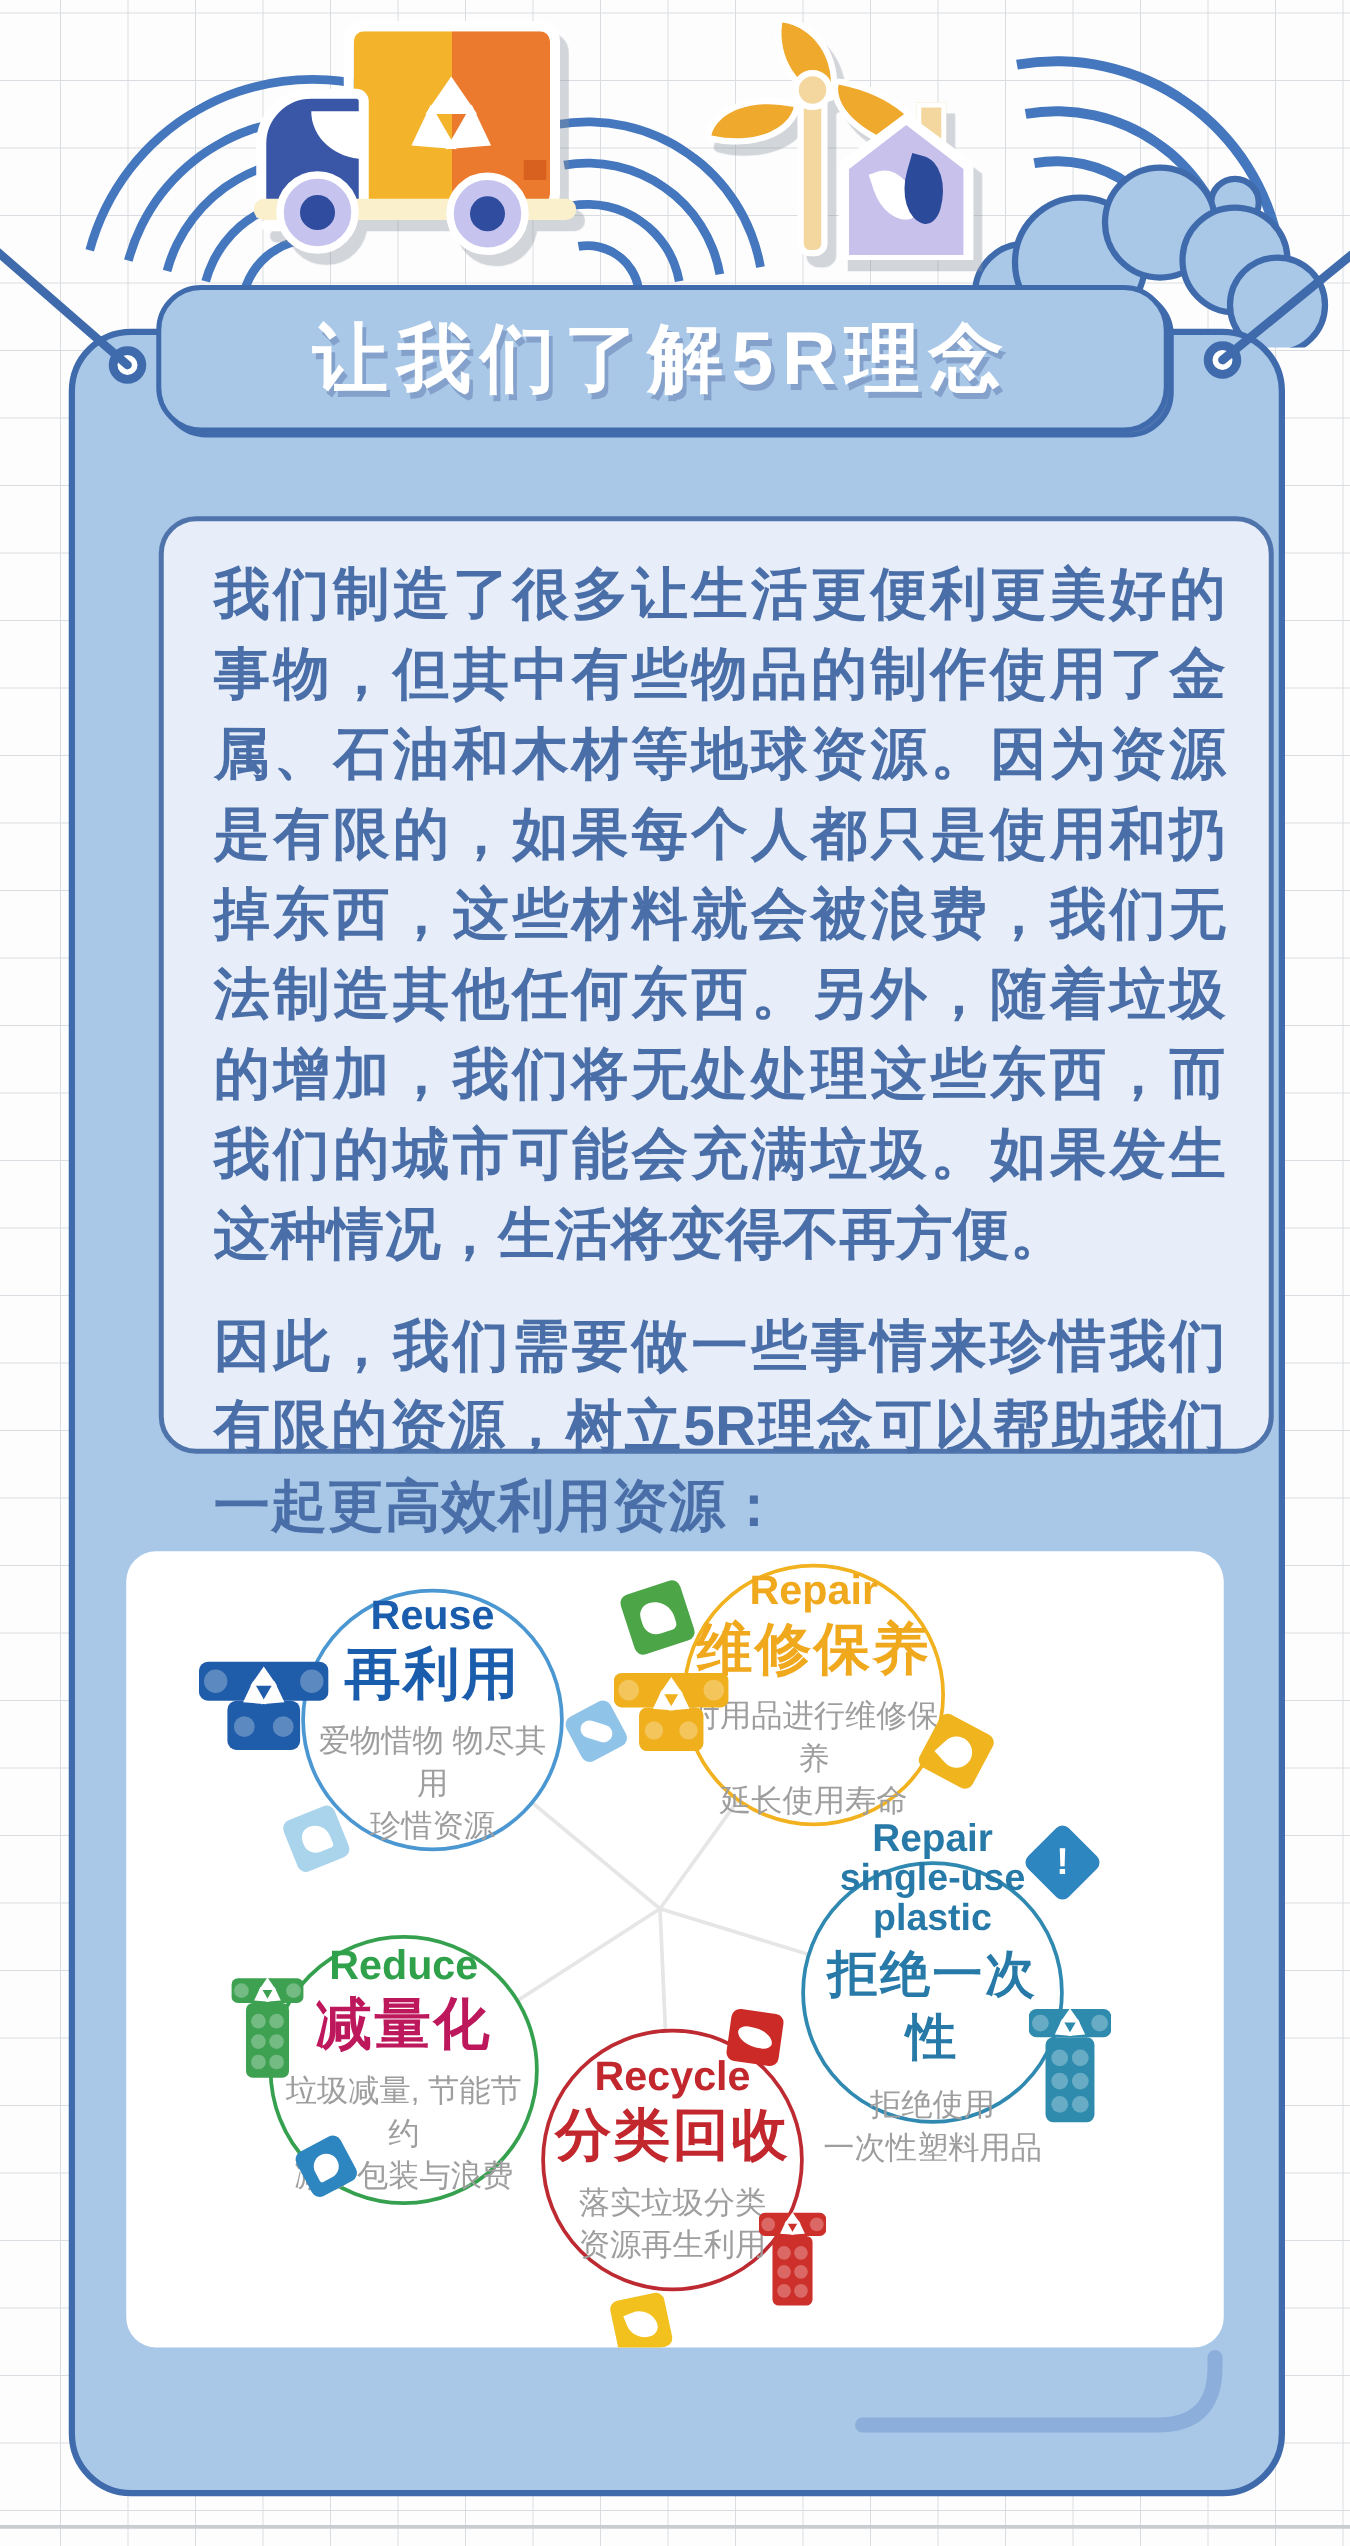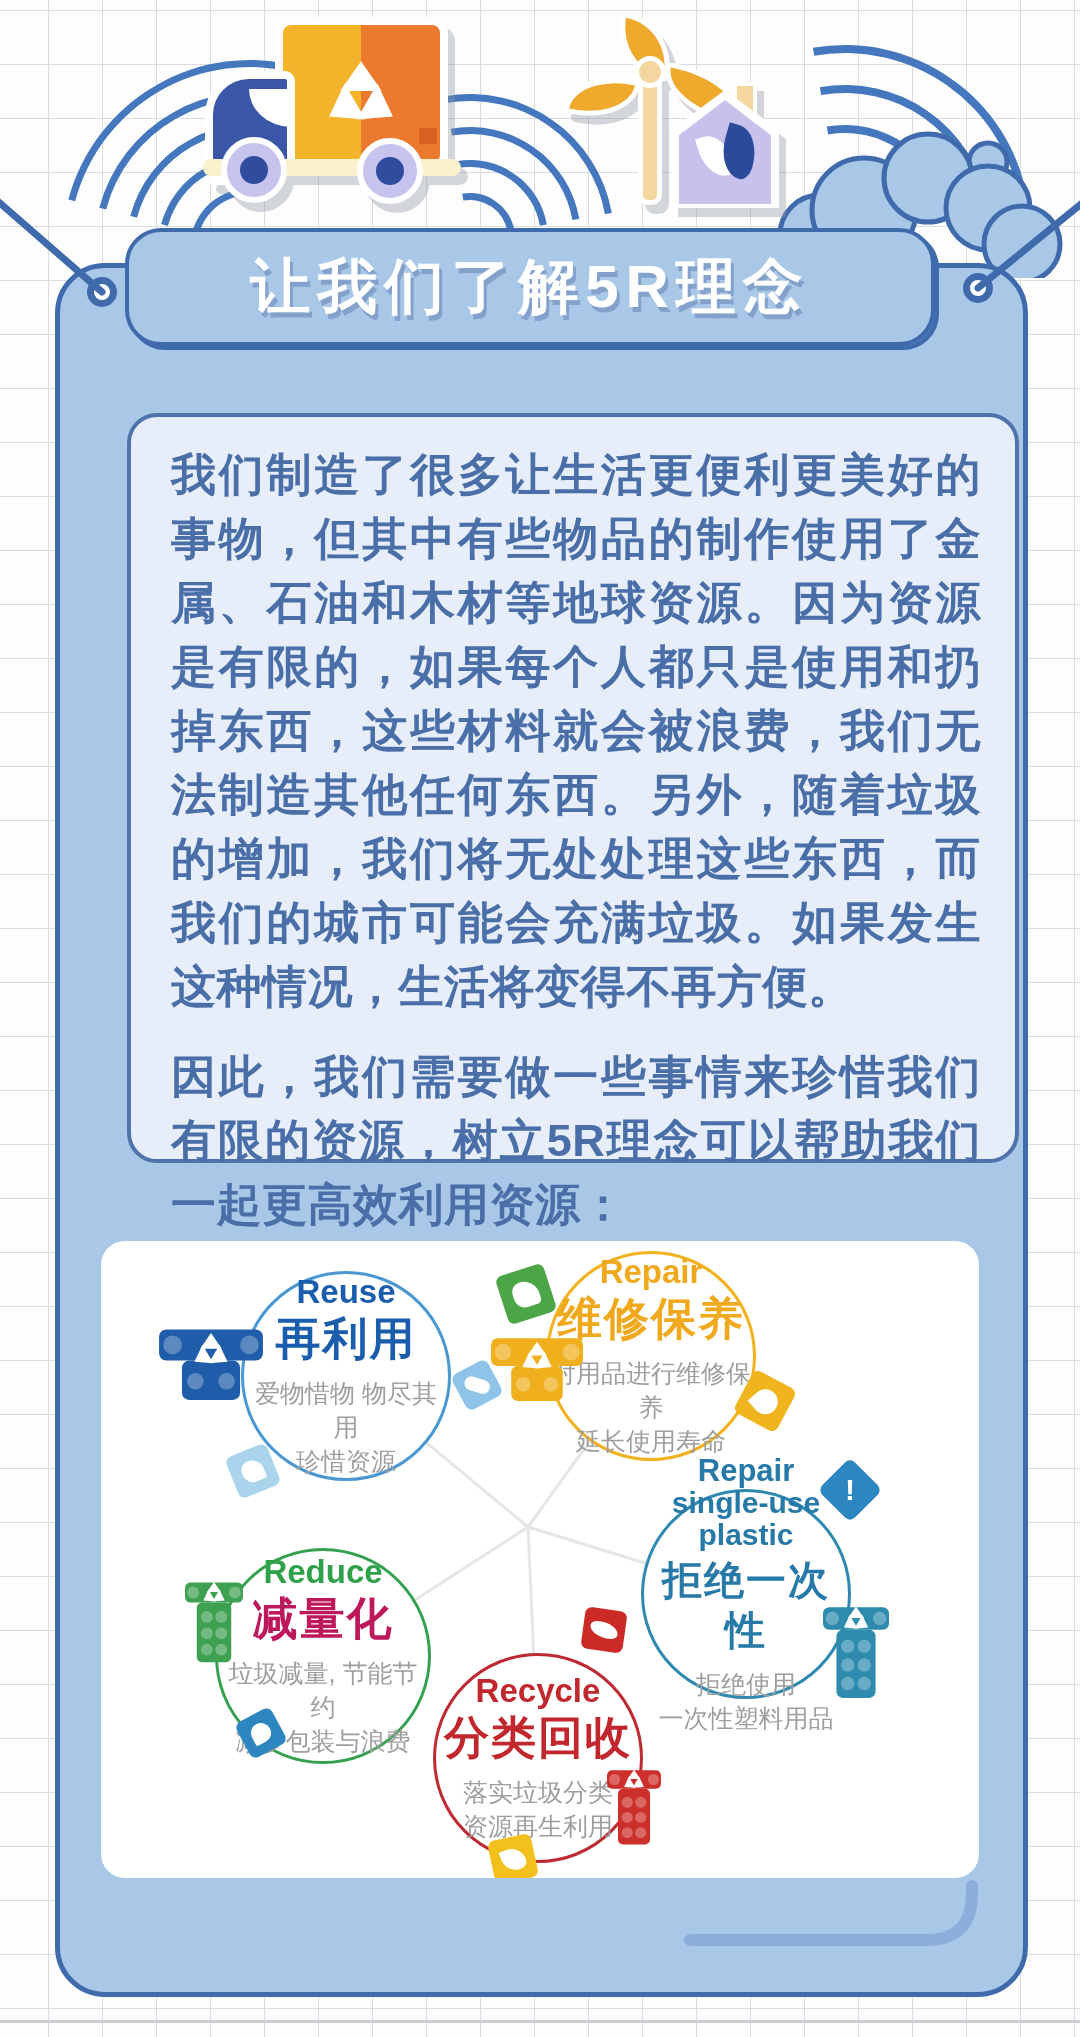--- a/index.html
+++ b/index.html
@@ -66,21 +66,21 @@
   .textbox p + p{margin-top:26px;}
 
   
   .card{left:101px;top:1241px;width:878px;height:637px;background:#fff;border-radius:24px;z-index:20;overflow:hidden;}
   .connectors{position:absolute;left:0;top:0;width:878px;height:637px;}
   .node{position:absolute;border:3px solid #999;border-radius:50%;background:#fff;display:flex;flex-direction:column;align-items:center;justify-content:center;text-align:center;box-sizing:border-box;z-index:2;}
   .node-reuse{left:140px;top:30px;width:210px;height:210px;}
   .node-repair{left:445px;top:10px;width:210px;height:210px;}
   .node-refuse{left:540px;top:248px;width:210px;height:210px;}
   .node-reduce{left:114px;top:307px;width:216px;height:216px;}
-  .node-recycle{left:332px;top:412px;width:210px;height:210px;}
+  .node-recycle{left:332px;top:382px;width:210px;height:210px;}
   .n-en{font-size:33px;font-weight:bold;line-height:36px;}
   .n-en2{font-size:30px;font-weight:bold;line-height:32px;}
   .n-en2:empty{display:none;}
   .n-zh{font-size:45px;font-weight:bold;letter-spacing:2px;margin-top:4px;line-height:50px;}
   .node-refuse .n-zh{font-size:40px;}
   .node-refuse .n-en{font-size:31px;line-height:33px;}
   .n-d{font-size:25px;color:var(--descGray);line-height:34px;}
   .n-d1{margin-top:12px;}
   .center-circle{position:absolute;left:349px;top:208px;width:156px;height:156px;border-radius:50%;background:var(--centerCircle);display:flex;align-items:center;justify-content:center;z-index:3;}
   .center-circle span{font-size:84px;font-weight:bold;color:var(--centerText);letter-spacing:2px;}

